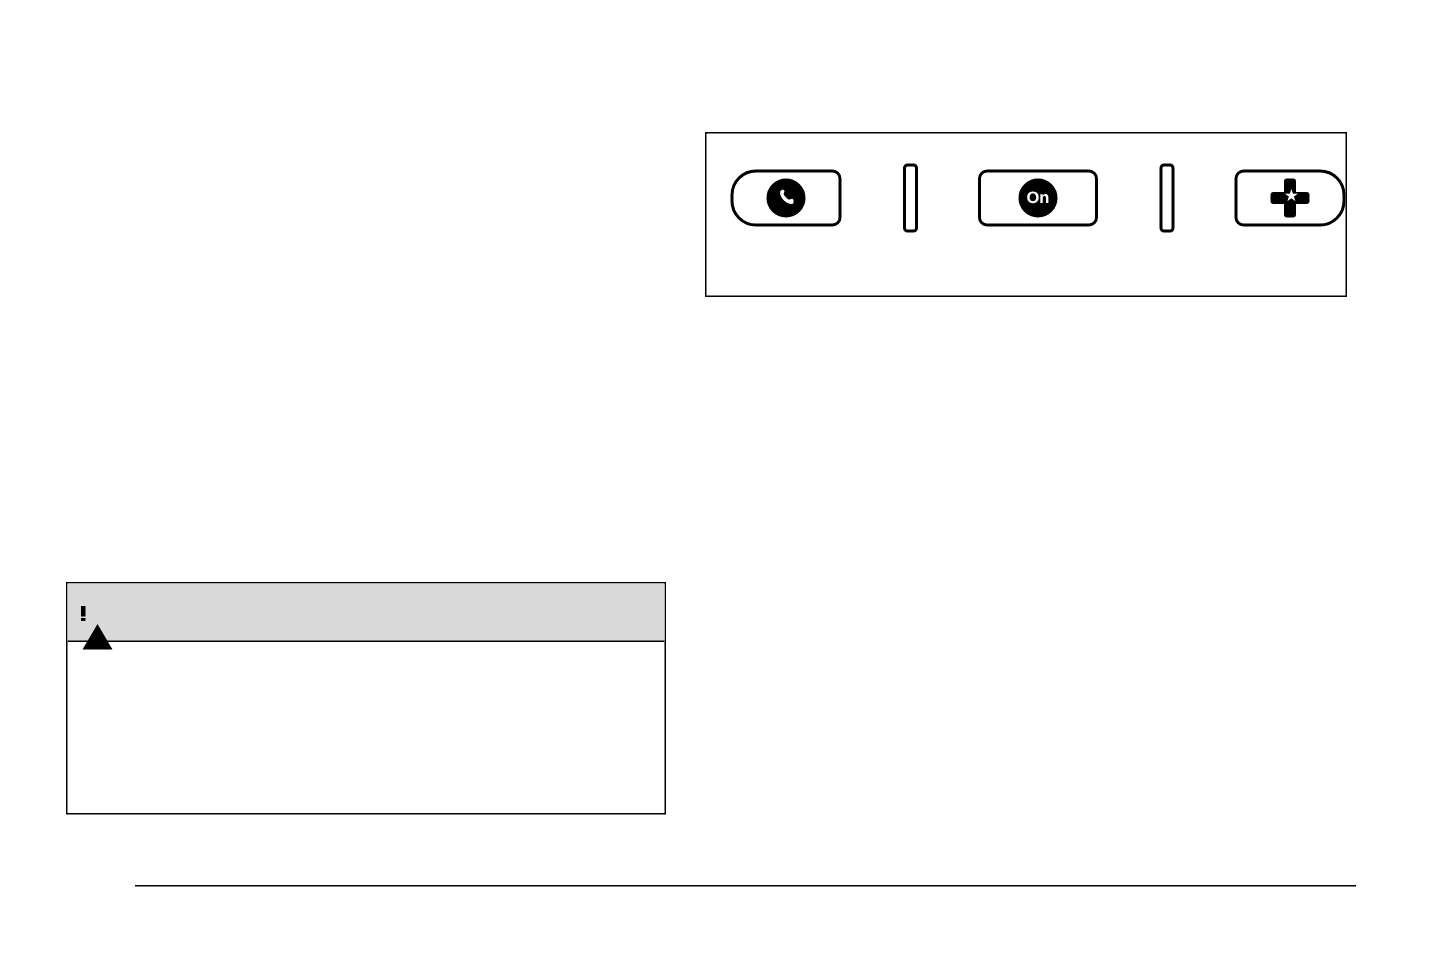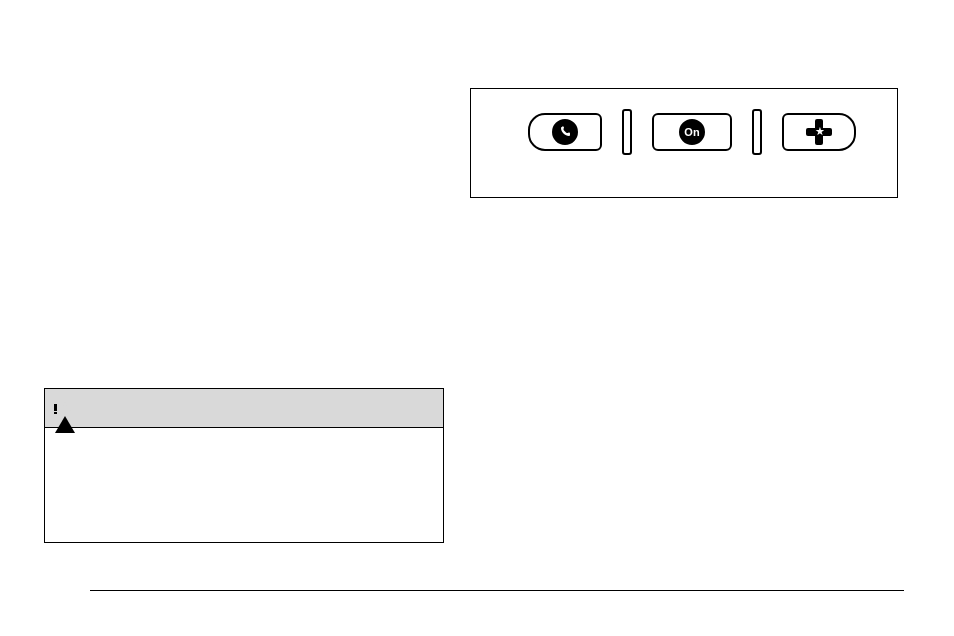--- a/index.html
+++ b/index.html
@@ -25,21 +25,21 @@
     height: 110px;
     border: 1.5px solid #000;
     box-sizing: border-box;
   }
   .button-row {
     position: absolute;
     top: 20px;
     left: 16px;
     right: 0;
     display: flex;
-    justify-content: center;
+    justify-content: space-between;
     align-items: center;
     gap: 20px;
   }
   .pill-btn {
     width: 72px;
     height: 34px;
     border: 2px solid #000;
     border-radius: 17px;
     background: #fff;
     display: flex;

